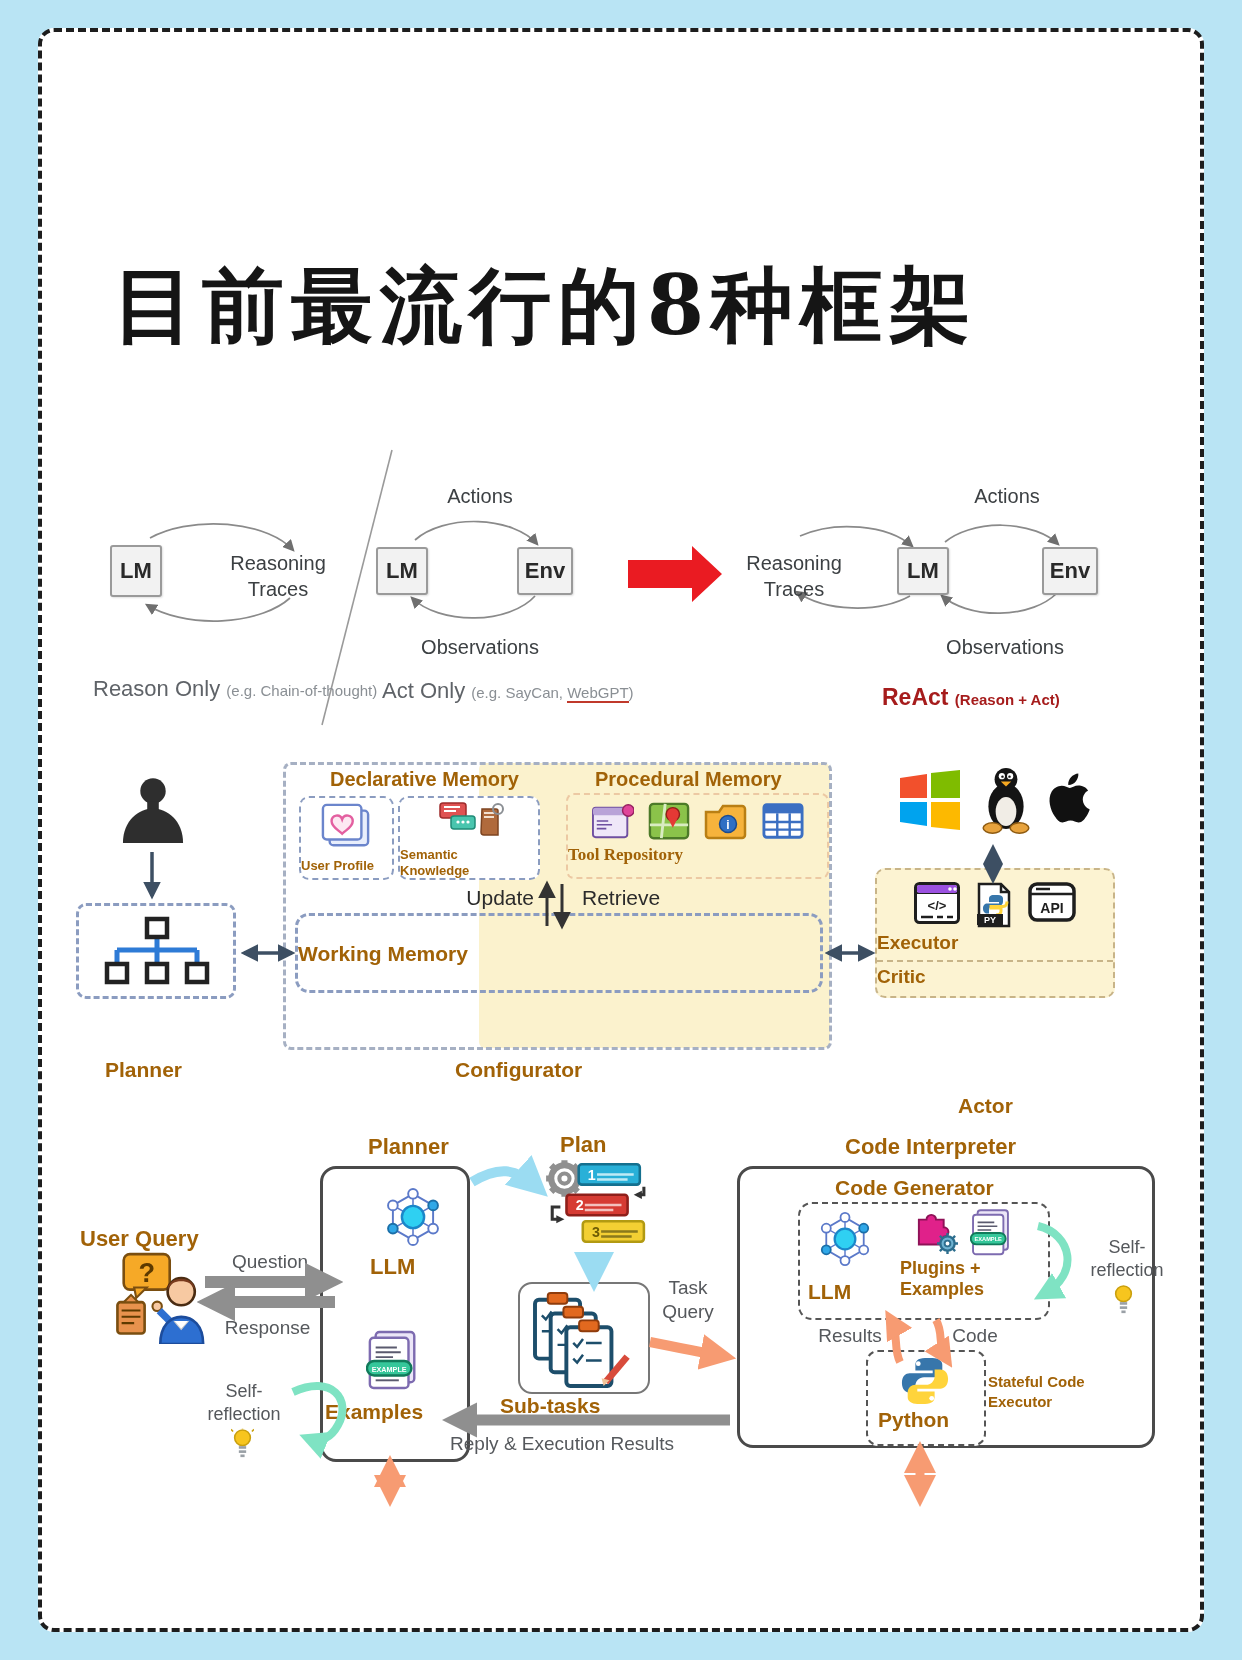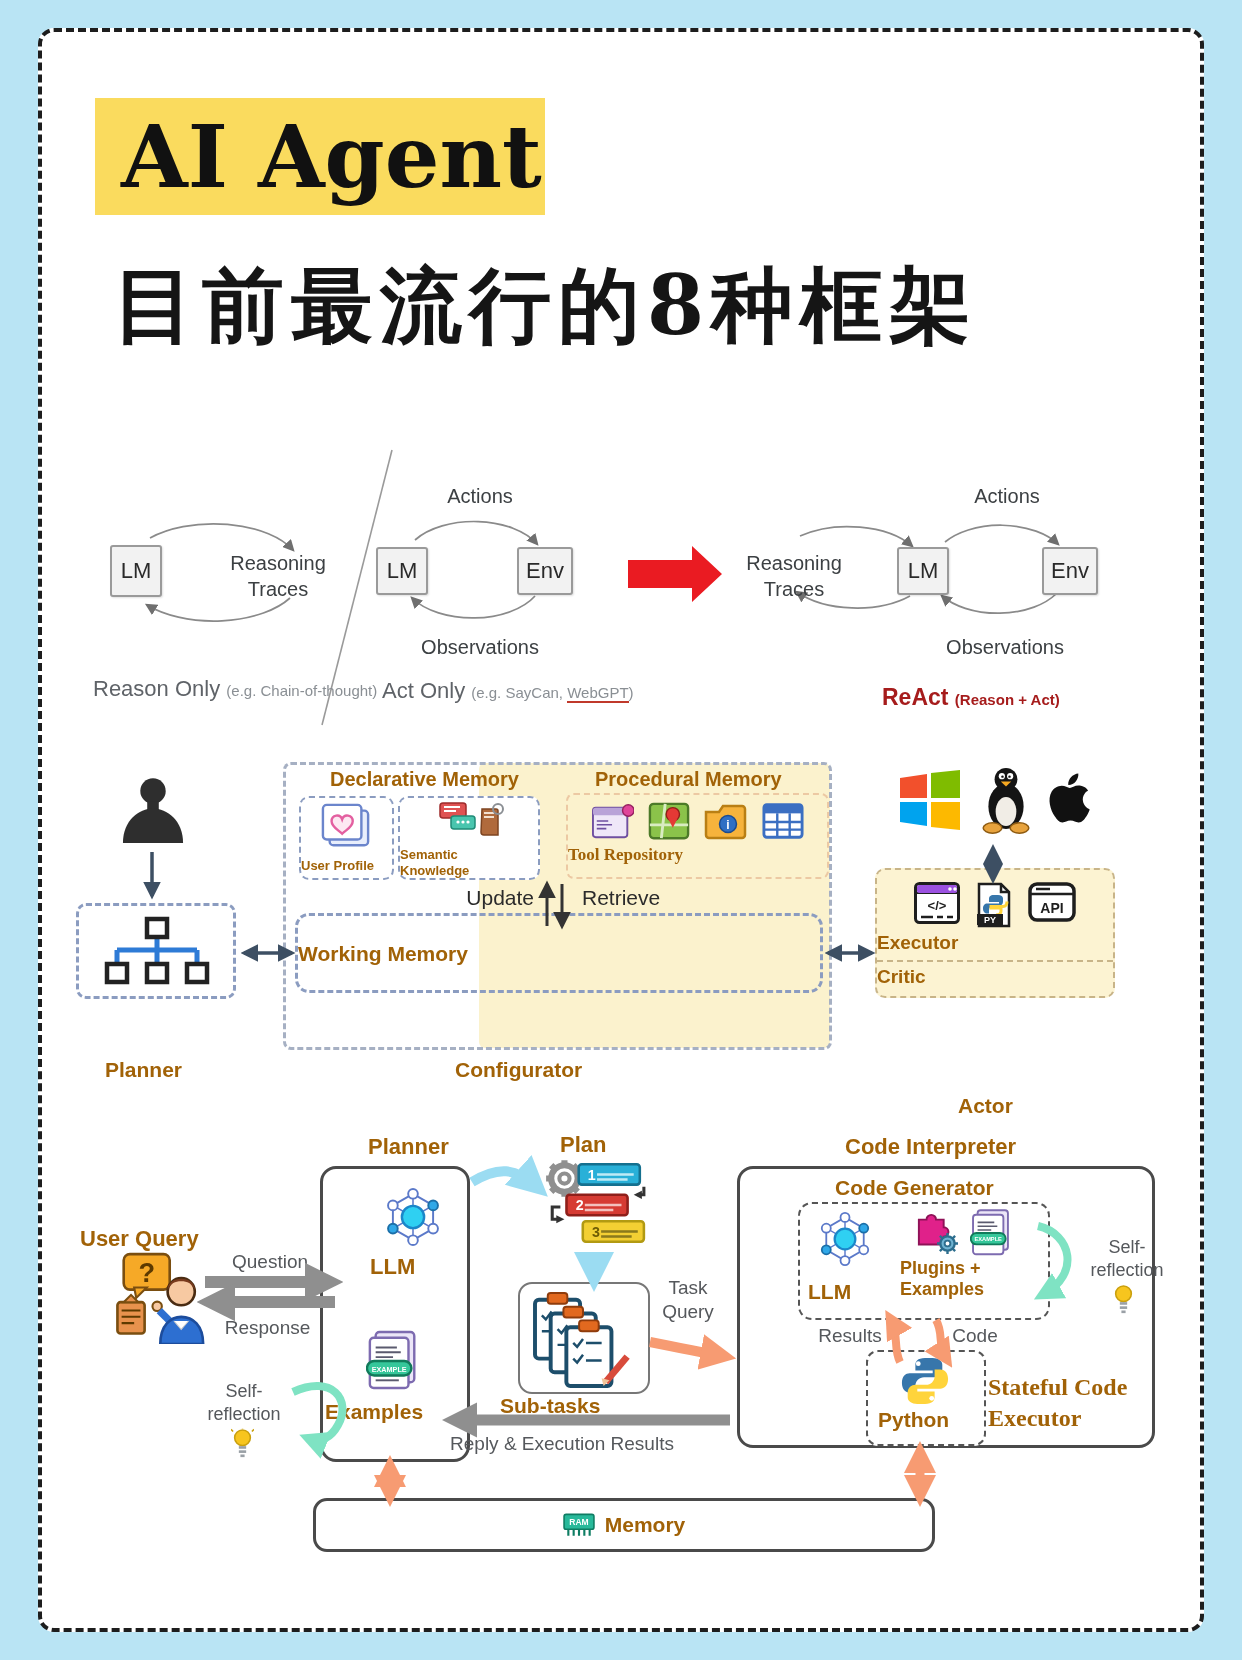--- a/index.html
+++ b/index.html
@@ -7,42 +7,39 @@
   body { font-family:"Liberation Sans", sans-serif; }
   .poster { position:relative; width:1242px; height:1660px; background:#b9e4f4; overflow:hidden; }
   .frame { position:absolute; left:38px; top:28px; width:1166px; height:1604px;
            background:#ffffff; border:4px dashed #1d1d1d; border-radius:16px; }
   .abs { position:absolute; }
   .badge { background:#fadb5e; display:flex; align-items:center; padding-left:26px;
            font-family:"DejaVu Serif", serif; font-weight:700; font-size:86px; color:#111; }
   .cn-title { font-family:"DejaVu Serif", serif; font-weight:900; font-size:82px; color:#151515; letter-spacing:7px; white-space:nowrap; }
   .lmbox { background:#f2f2f2; border:2px solid #9a9a9a; border-radius:3px;
            display:flex; align-items:center; justify-content:center;
-           font-size:22px; font-weight:400; color:#2a2a2a; box-shadow:1px 1px 2px rgba(0,0,0,.12); }
+           font-size:22px; font-weight:700; color:#2a2a2a; box-shadow:1px 1px 2px rgba(0,0,0,.12); }
   .looptxt { font-size:20px; color:#3c4043; text-align:center; line-height:1.3; }
   .cap { font-size:22px; color:#5f6368; white-space:nowrap; }
   .cap small { font-size:15px; color:#8a8f94; }
   .redcap { font-size:23px; font-weight:800; color:#a61c1c; white-space:nowrap; }
   .redcap small { font-size:15px; font-weight:800; }
   .u-red { border-bottom:2px solid #c0392b; }
   .blabel { font-weight:800; color:#a16207; }
   .dash-blue { border:3px dashed #8b9cc0; border-radius:10px; }
   .graytxt { font-size:19px; color:#55585c; text-align:center; line-height:1.25; }
   .roundbox { background:#fff; border:3px solid #4a4a4a; border-radius:16px; }
   svg text { font-family:"Liberation Sans", sans-serif; }
 </style>
 </head>
 <body>
 
 <div class="poster">
   <div class="frame"></div>
 
-  <div class="abs badge" style="left:95px; top:98px; width:450px; height:117px;">
-    <span>AI Agent</span>
-  </div>
   <div class="abs cn-title" style="left:113px; top:252px;">目前最流行的8种框架</div>
 
   <svg class="abs" style="left:0; top:440px;" width="1242" height="300" viewBox="0 0 1242 300">
     <defs>
       <marker id="mgray" viewBox="0 0 10 10" refX="8" refY="5" markerWidth="7" markerHeight="7" orient="auto-start-reverse">
         <path d="M0 0L10 5L0 10z" fill="#6f6f6f"></path>
       </marker>
     </defs>
 
     <line x1="392" y1="10" x2="322" y2="285" stroke="#9a9a9a" stroke-width="1.6"></line>
@@ -415,33 +412,25 @@
   <div class="abs graytxt" style="left:945px; top:1324px; width:60px;">Code</div>
 
   <div class="abs" style="left:866px; top:1350px; width:120px; height:96px; border:2.5px dashed #555; border-radius:12px; background:#fff;"></div>
   <svg class="abs" style="left:898px; top:1356px;" width="54" height="50" viewBox="0 0 52 52">
     <path d="M26 2 c-8 0-10 4-10 7 v6 h18 v3 H10 c-4 0-8 3-8 10 s4 10 8 10 h6 v-7 c0-5 4-9 9-9 h11 c4 0 8-3 8-8 V9 c0-4-4-7-10-7 z" fill="#3776ab"></path>
     <circle cx="19" cy="8" r="2.5" fill="#fff"></circle>
     <path d="M26 50 c8 0 10-4 10-7 v-6 H18 v-3 h24 c4 0 8-3 8-10 s-4-10-8-10 h-6 v7 c0 5-4 9-9 9 H16 c-4 0-8 3-8 8 v5 c0 4 4 7 10 7 z" fill="#ffd43b"></path>
     <circle cx="33" cy="44" r="2.5" fill="#fff"></circle>
   </svg>
   <div class="abs blabel" style="left:878px; top:1408px; width:96px; font-size:21px;">Python</div>
-  <div class="abs blabel" style="left:988px; top:1372px; width:162px; font-size:24px; line-height:1.3;font-family:Liberation Serif, serif;">
+  <div class="abs blabel" style="left:988px; top:1372px; width:162px; font-size:15px; line-height:1.3;">
     <div>Stateful Code</div>
     <div>Executor</div>
     </div>
 
-  <div class="abs roundbox" style="left:313px; top:1498px; width:622px; height:54px; border-radius:14px; display:flex; align-items:center; justify-content:center; gap:10px;">
-    <svg width="32" height="26" viewBox="0 0 30 24">
-      <rect x="1" y="2" width="28" height="14" rx="2" fill="#28b99a" stroke="#0e7d63" stroke-width="1.5"></rect>
-      <text x="15" y="12" text-anchor="middle" font-size="8" font-weight="bold" fill="#fff">RAM</text>
-      <path d="M5 16 v6 M10 16 v6 M15 16 v6 M20 16 v6 M25 16 v6" stroke="#0e7d63" stroke-width="2"></path>
-    </svg>
-    <span class="blabel" style="font-size:21px;">Memory</span>
-  </div>
 
   <svg class="abs" style="left:0; top:1130px;" width="1242" height="470" viewBox="0 0 1242 470">
     <defs>
       <marker id="mcyan" viewBox="0 0 10 10" refX="6" refY="5" markerWidth="4" markerHeight="4" orient="auto-start-reverse">
         <path d="M0 0L10 5L0 10z" fill="#9bdcf2"></path>
         </marker>
       <marker id="mgray2" viewBox="0 0 10 10" refX="6" refY="5" markerWidth="3.2" markerHeight="3.2" orient="auto-start-reverse">
         <path d="M0 0L10 5L0 10z" fill="#8f8f8f"></path>
         </marker>
       <marker id="morange" viewBox="0 0 10 10" refX="6" refY="5" markerWidth="3.6" markerHeight="3.6" orient="auto-start-reverse">

